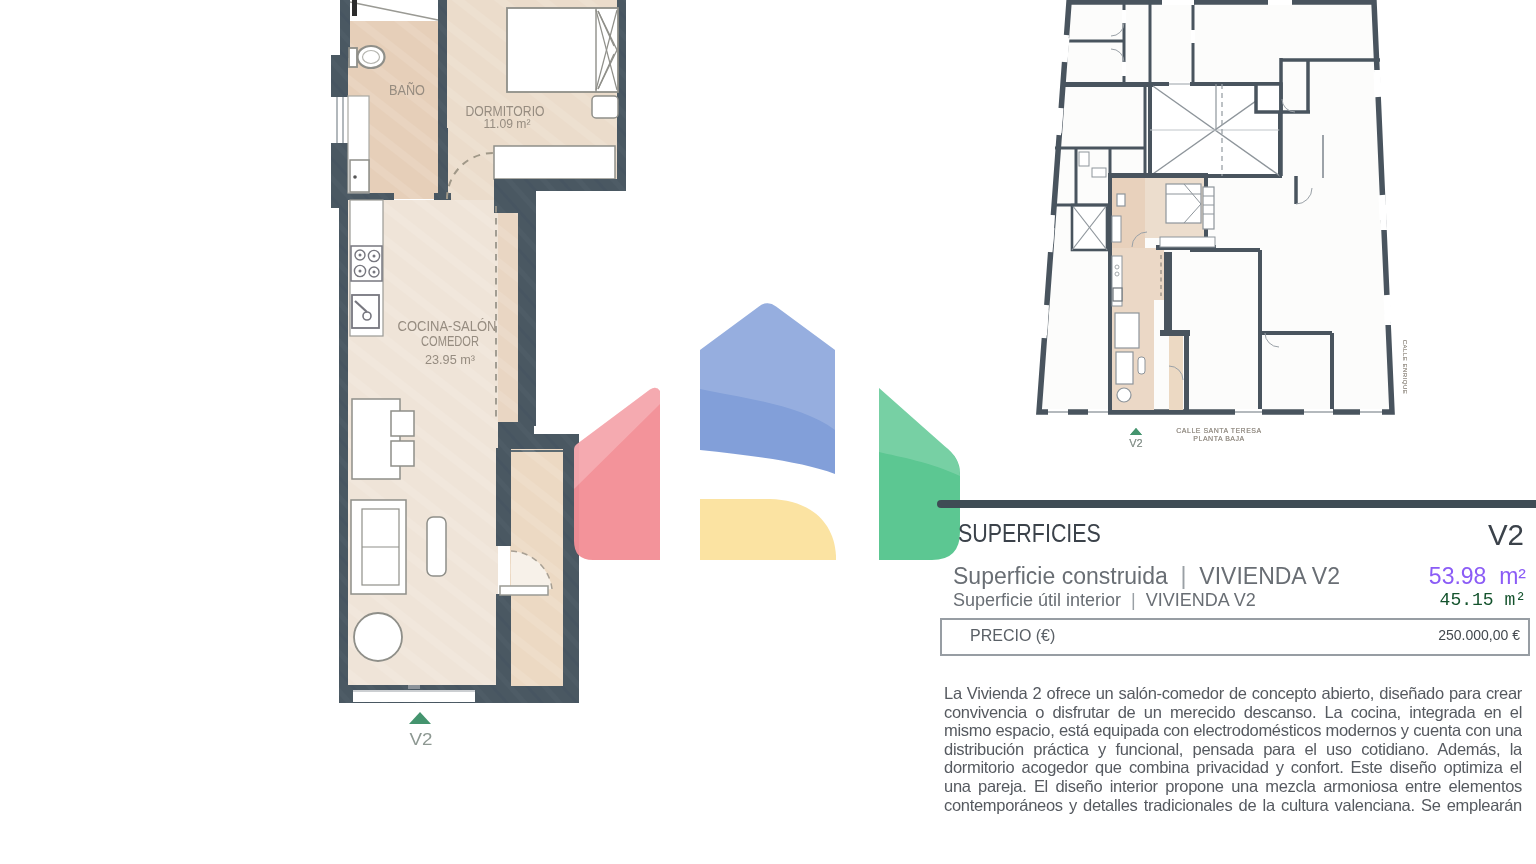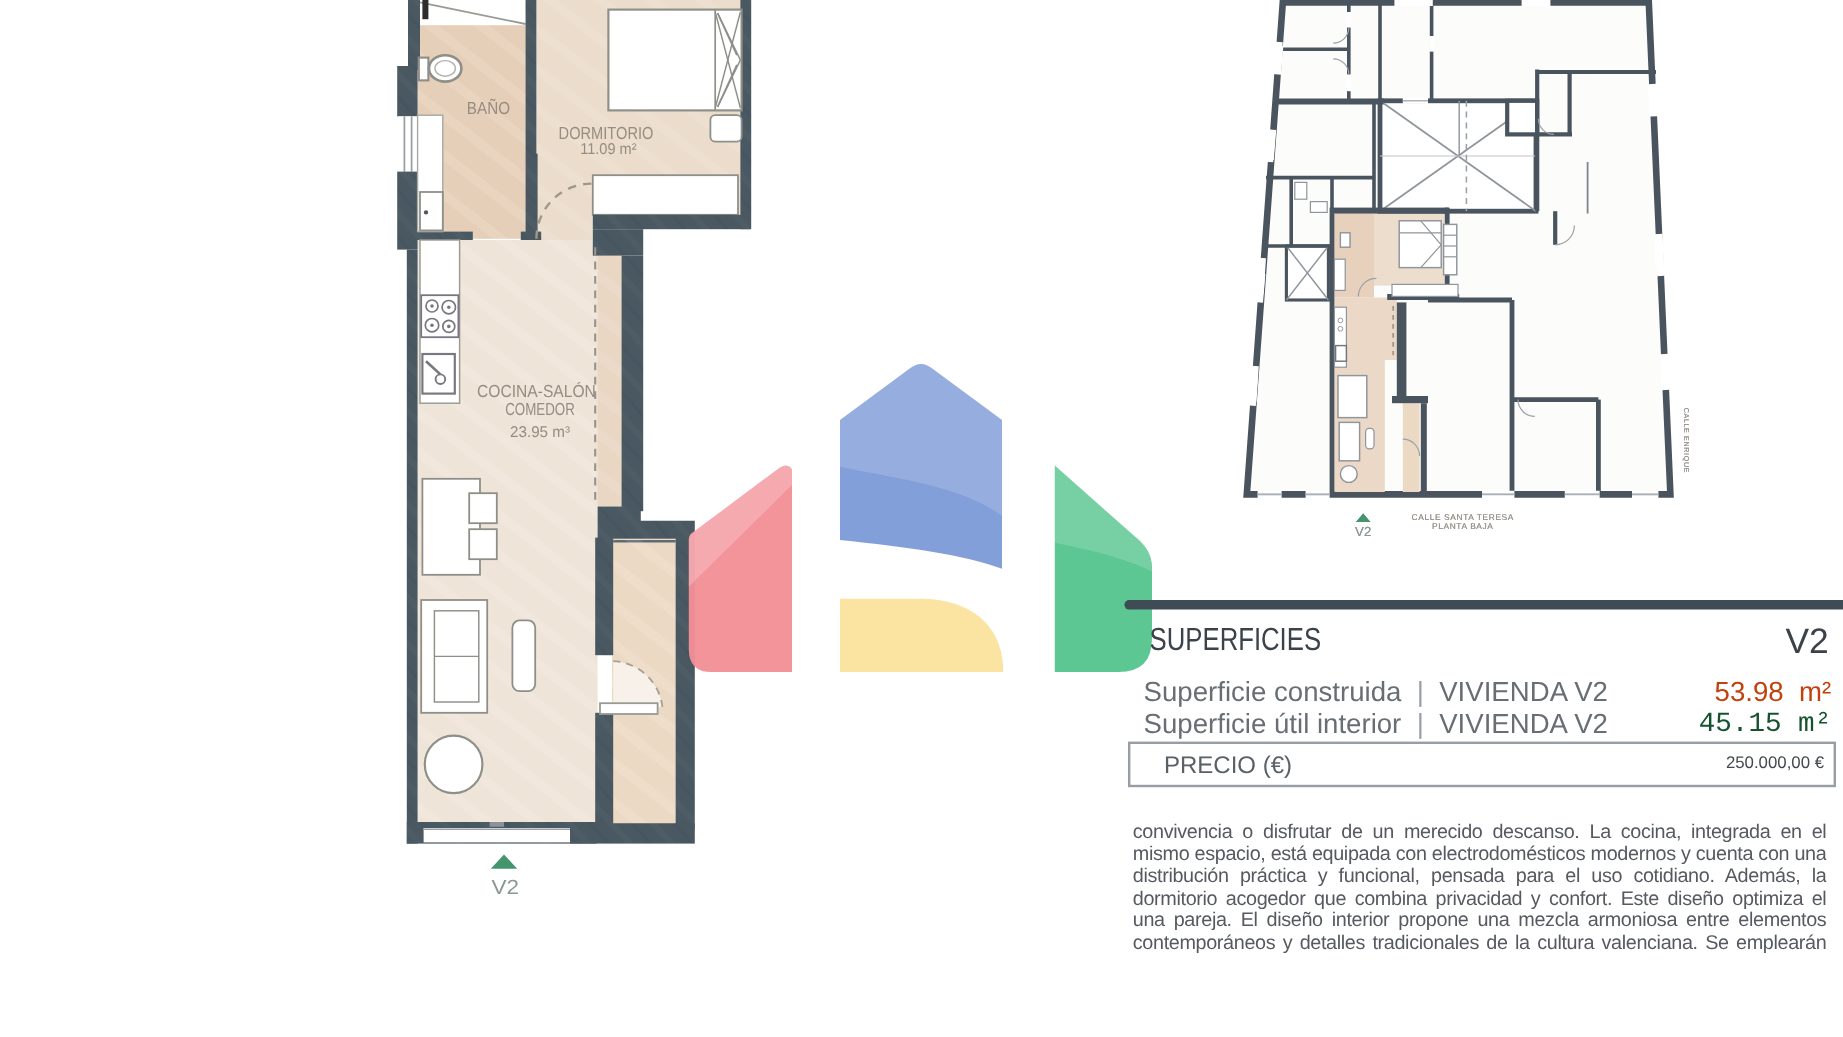--- a/index.html
+++ b/index.html
@@ -373,34 +373,35 @@
 
 <div class="abs" style="left:937px;top:500px;width:599px;height:8px;background:#3f4c55;border-radius:4px 0 0 4px;"></div>
 
 <div class="abs" style="left:958px;top:518px;width:566px;height:30px;">
   <span style="display:inline-block;font-size:26.7px;color:#3b424a;transform:scaleX(0.803);transform-origin:0 50%;">SUPERFICIES</span>
   <span style="font-size:29.5px;color:#3b424a;float:right;">V2</span>
 </div>
 
 <div class="abs" style="left:953px;top:563px;width:573px;font-size:23px;color:#696e74;">
   <span>Superficie construida&nbsp; <span style="color:#9aa0a5">|</span>&nbsp; VIVIENDA V2</span>
-  <span style="float:right;color:#c2410c;">53.98&nbsp; m²</span>
-</div>
-
-<div class="abs" style="left:953px;top:590px;width:573px;font-size:23px;color:#696e74;">
+  <span style="float:right;color:#8b5cf6;">53.98&nbsp; m²</span>
+</div>
+
+<div class="abs" style="left:953px;top:590px;width:573px;font-size:18px;color:#696e74;">
   <span>Superficie útil interior&nbsp; <span style="color:#9aa0a5">|</span>&nbsp; VIVIENDA V2</span>
   <span style="float:right;color:#14532d;font-family:Liberation Mono, monospace;">45.15 m²</span>
 </div>
 
 <div class="abs" style="left:940px;top:618px;width:586px;height:34px;border:2px solid #979da3;">
-  <span class="abs" style="left:28px;top:7px;font-size:20px;color:#5a6066;">PRECIO (€)</span>
+  <span class="abs" style="left:28px;top:7px;font-size:16px;color:#5a6066;">PRECIO (€)</span>
   <span class="abs" style="right:8px;top:7px;font-size:14px;color:#43494f;">250.000,00 €</span>
 </div>
 
 <div class="abs" style="left:944px;top:684px;width:578px;font-size:16.5px;letter-spacing:-0.3px;line-height:18.6px;color:#565a60;">
+  <div class="jline">La Vivienda 2 ofrece un salón-comedor de concepto abierto, diseñado para crear</div>
   <div class="jline">convivencia o disfrutar de un merecido descanso. La cocina, integrada en el</div>
   <div class="jline">mismo espacio, está equipada con electrodomésticos modernos y cuenta con una</div>
   <div class="jline">distribución práctica y funcional, pensada para el uso cotidiano. Además, la</div>
   <div class="jline">dormitorio acogedor que combina privacidad y confort. Este diseño optimiza el</div>
   <div class="jline">una pareja. El diseño interior propone una mezcla armoniosa entre elementos</div>
   <div class="jline">contemporáneos y detalles tradicionales de la cultura valenciana. Se emplearán</div>
 </div>
 </div>
 
 </body></html>

